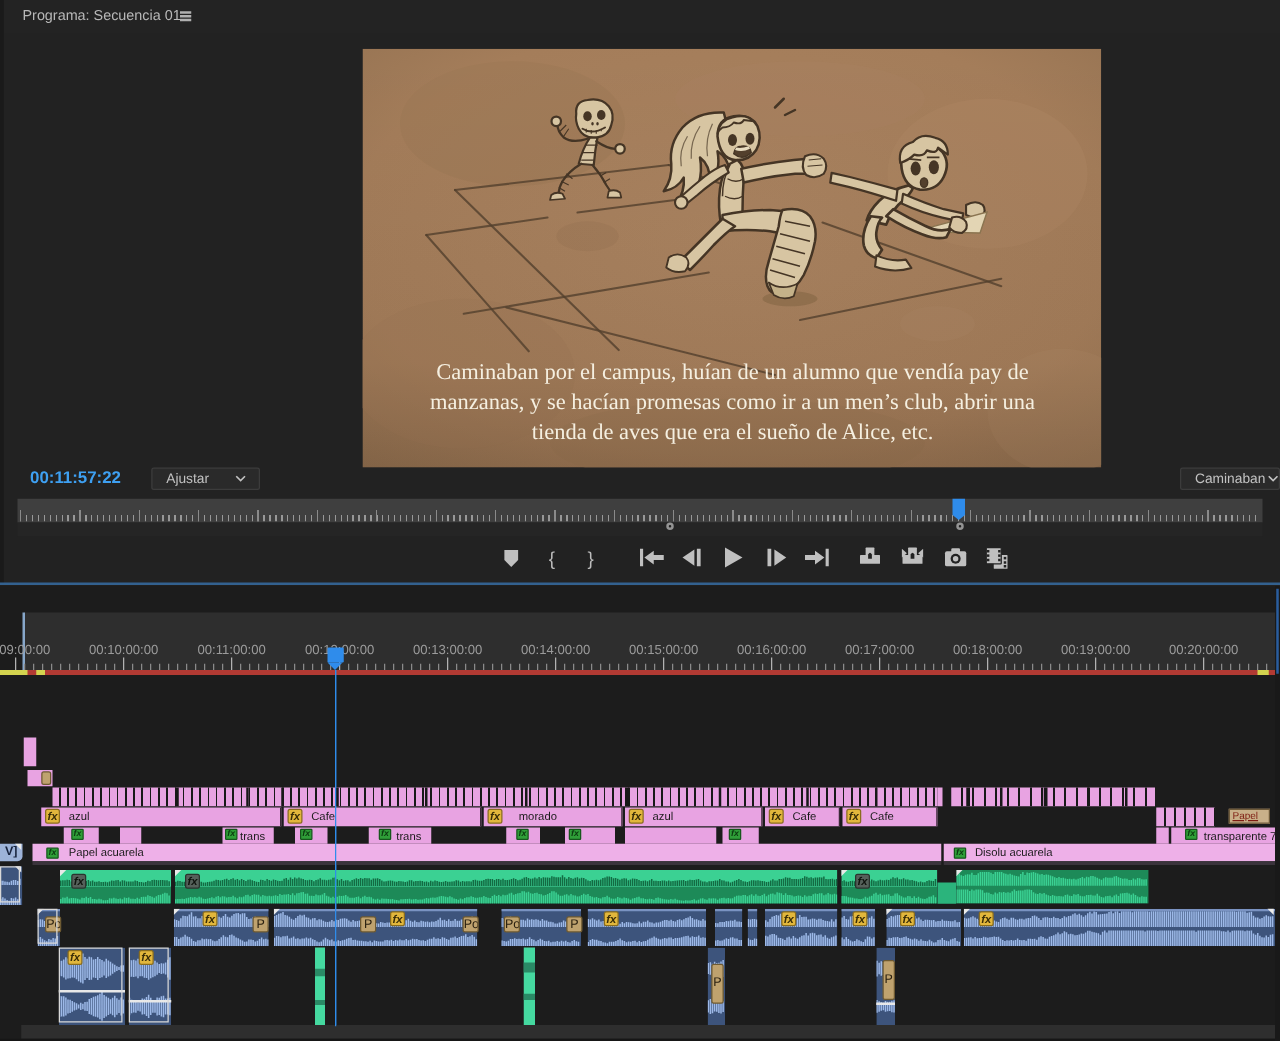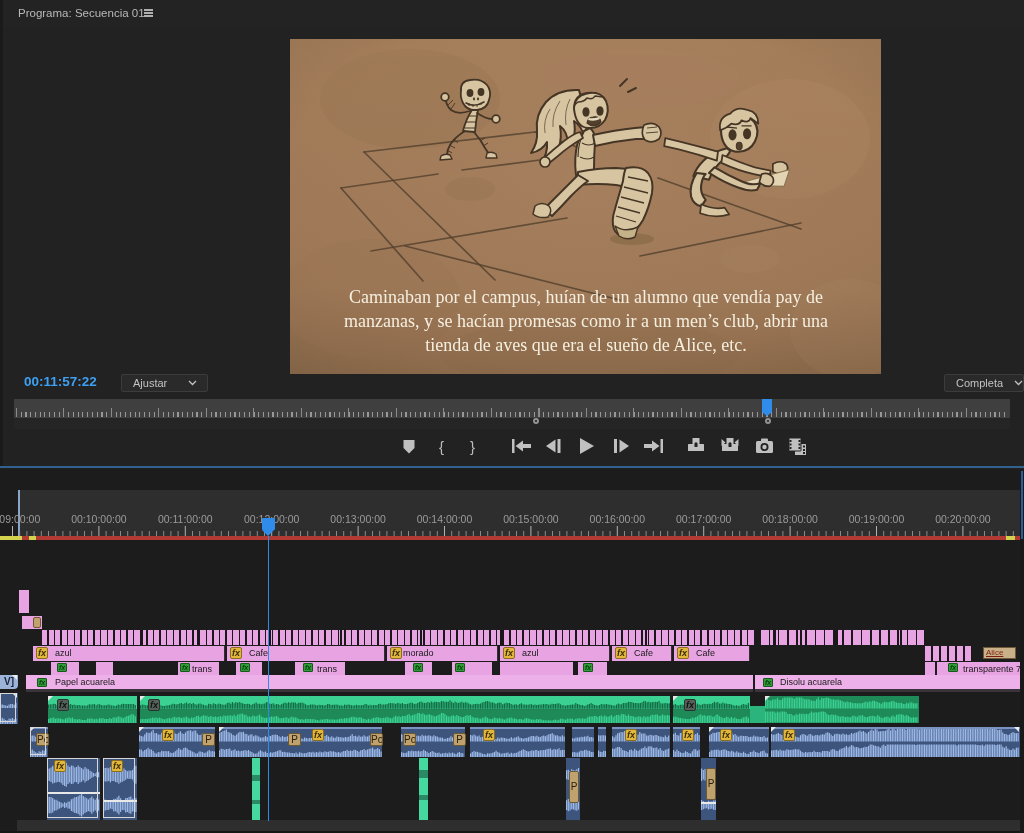--- a/index.html
+++ b/index.html
@@ -117,21 +117,21 @@
 <text x="296" y="312">tienda de aves que era el sueño de Alice, etc.</text>
 </g>
 </svg>
 <div class="abs" style="left:24px;top:374px;color:#3ea0f2;font-size:13.5px;font-weight:bold">00:11:57:22</div>
 <div class="abs" style="left:121px;top:374px;width:87px;height:18px;background:#2a2a2a;border:1px solid #3c3c3c;border-radius:2px"></div>
 <div class="abs" style="left:133px;top:377px;color:#c2c2c2;font-size:11px">Ajustar</div>
 <svg class="abs" style="left:188px;top:380px" width="9" height="6">
       <path d="M1,1 L4.5,4.5 L8,1" stroke="#c2c2c2" stroke-width="1.3" fill="none"></path>
     </svg>
 <div class="abs" style="left:944px;top:374px;width:80px;height:18px;background:#2a2a2a;border:1px solid #3c3c3c;border-radius:2px"></div>
-<div class="abs" style="left:956px;top:377px;color:#c2c2c2;font-size:11px">Completa</div>
+<div class="abs" style="left:956px;top:377px;color:#c2c2c2;font-size:11px">Caminaban</div>
 <svg class="abs" style="left:1014px;top:380px" width="9" height="6">
       <path d="M1,1 L4.5,4.5 L8,1" stroke="#c2c2c2" stroke-width="1.3" fill="none"></path>
     </svg>
 <div class="abs" style="left:14px;top:399px;width:996px;height:19px;background:#3f3f3f"></div>
 <div class="abs" style="left:16px;top:412px;width:992px;height:5px;background-image:repeating-linear-gradient(90deg,#989898 0px,#989898 1px,transparent 1px,transparent 4.75px)"></div>
 <div class="abs" style="left:16px;top:408px;width:992px;height:9px;background-image:repeating-linear-gradient(90deg,#8a8a8a 0px,#8a8a8a 1px,transparent 1px,transparent 47.5px)"></div>
 <div class="abs" style="left:762px;top:399px;width:10px;height:13px;background:#2f8ceb"></div>
 <div class="abs" style="left:762px;top:412px;width:0;height:0;border-left:5px solid transparent;border-right:5px solid transparent;border-top:4px solid #2f8ceb"></div>
 <div class="abs" style="left:14px;top:418px;width:996px;height:11px;background:#252525"></div>
 <div class="abs" style="left:533px;top:418px;width:6px;height:6px;border:2px solid #939393;border-radius:50%;background:#1f1f1f"></div>
@@ -369,33 +369,33 @@
 <div class="abs" style="left:870px;top:630px;width:2px;height:15px;background:#181818"></div>
 <div class="abs" style="left:900px;top:630px;width:2px;height:15px;background:#181818"></div>
 <div class="abs" style="left:33px;top:646px;width:192px;height:15px;background:#e8a3e2;border-right:1px solid #3a2a38"></div>
 <div class="abs" style="left:36px;top:647px;width:12px;height:12px;background:#e2b73c;border:1px solid #8a6d1e;border-radius:2px;color:#3a2e08;font-size:9px;font-style:italic;font-weight:bold;text-align:center;line-height:10px">fx</div>
 <div class="abs" style="left:55px;top:648px;color:#1a1a1a;font-size:9px;white-space:nowrap">azul</div>
 <div class="abs" style="left:227px;top:646px;width:158px;height:15px;background:#e8a3e2;border-right:1px solid #3a2a38"></div>
 <div class="abs" style="left:230px;top:647px;width:12px;height:12px;background:#e2b73c;border:1px solid #8a6d1e;border-radius:2px;color:#3a2e08;font-size:9px;font-style:italic;font-weight:bold;text-align:center;line-height:10px">fx</div>
 <div class="abs" style="left:249px;top:648px;color:#1a1a1a;font-size:9px;white-space:nowrap">Cafe</div>
 <div class="abs" style="left:387px;top:646px;width:111px;height:15px;background:#e8a3e2;border-right:1px solid #3a2a38"></div>
 <div class="abs" style="left:390px;top:647px;width:12px;height:12px;background:#e2b73c;border:1px solid #8a6d1e;border-radius:2px;color:#3a2e08;font-size:9px;font-style:italic;font-weight:bold;text-align:center;line-height:10px">fx</div>
-<div class="abs" style="left:403px;top:648px;color:#1a1a1a;font-size:9px;white-space:nowrap">morado</div>
+<div class="abs" style="left:415px;top:648px;color:#1a1a1a;font-size:9px;white-space:nowrap">morado</div>
 <div class="abs" style="left:500px;top:646px;width:110px;height:15px;background:#e8a3e2;border-right:1px solid #3a2a38"></div>
 <div class="abs" style="left:503px;top:647px;width:12px;height:12px;background:#e2b73c;border:1px solid #8a6d1e;border-radius:2px;color:#3a2e08;font-size:9px;font-style:italic;font-weight:bold;text-align:center;line-height:10px">fx</div>
 <div class="abs" style="left:522px;top:648px;color:#1a1a1a;font-size:9px;white-space:nowrap">azul</div>
 <div class="abs" style="left:612px;top:646px;width:60px;height:15px;background:#e8a3e2;border-right:1px solid #3a2a38"></div>
 <div class="abs" style="left:615px;top:647px;width:12px;height:12px;background:#e2b73c;border:1px solid #8a6d1e;border-radius:2px;color:#3a2e08;font-size:9px;font-style:italic;font-weight:bold;text-align:center;line-height:10px">fx</div>
 <div class="abs" style="left:634px;top:648px;color:#1a1a1a;font-size:9px;white-space:nowrap">Cafe</div>
 <div class="abs" style="left:674px;top:646px;width:76px;height:15px;background:#e8a3e2;border-right:1px solid #3a2a38"></div>
 <div class="abs" style="left:677px;top:647px;width:12px;height:12px;background:#e2b73c;border:1px solid #8a6d1e;border-radius:2px;color:#3a2e08;font-size:9px;font-style:italic;font-weight:bold;text-align:center;line-height:10px">fx</div>
 <div class="abs" style="left:696px;top:648px;color:#1a1a1a;font-size:9px;white-space:nowrap">Cafe</div>
 <div class="abs" style="left:925px;top:646px;width:47px;height:15px;background:#e8a3e2;background-image:repeating-linear-gradient(90deg,transparent 0px,transparent 6.4px,#181818 6.4px,#181818 8px)"></div>
 <div class="abs" style="left:983px;top:647px;width:33px;height:12px;background:#c9b089;border:1px solid #6e5a3a"></div>
-<div class="abs" style="left:986px;top:648px;color:#7e1d12;font-size:8px;text-decoration:underline;letter-spacing:0px">Alice</div>
+<div class="abs" style="left:986px;top:648px;color:#7e1d12;font-size:8px;text-decoration:underline;letter-spacing:0px">Papel</div>
 <div class="abs" style="left:51px;top:662px;width:28px;height:13px;background:#e8a3e2"></div>
 <div class="abs" style="left:96px;top:662px;width:17px;height:13px;background:#e8a3e2"></div>
 <div class="abs" style="left:178px;top:662px;width:41px;height:13px;background:#e8a3e2"></div>
 <div class="abs" style="left:236px;top:662px;width:26px;height:13px;background:#e8a3e2"></div>
 <div class="abs" style="left:295px;top:662px;width:50px;height:13px;background:#e8a3e2"></div>
 <div class="abs" style="left:405px;top:662px;width:27px;height:13px;background:#e8a3e2"></div>
 <div class="abs" style="left:452px;top:662px;width:40px;height:13px;background:#e8a3e2"></div>
 <div class="abs" style="left:500px;top:662px;width:73px;height:13px;background:#e8a3e2"></div>
 <div class="abs" style="left:578px;top:662px;width:29px;height:13px;background:#e8a3e2"></div>
 <div class="abs" style="left:925px;top:662px;width:10px;height:13px;background:#e8a3e2"></div>

